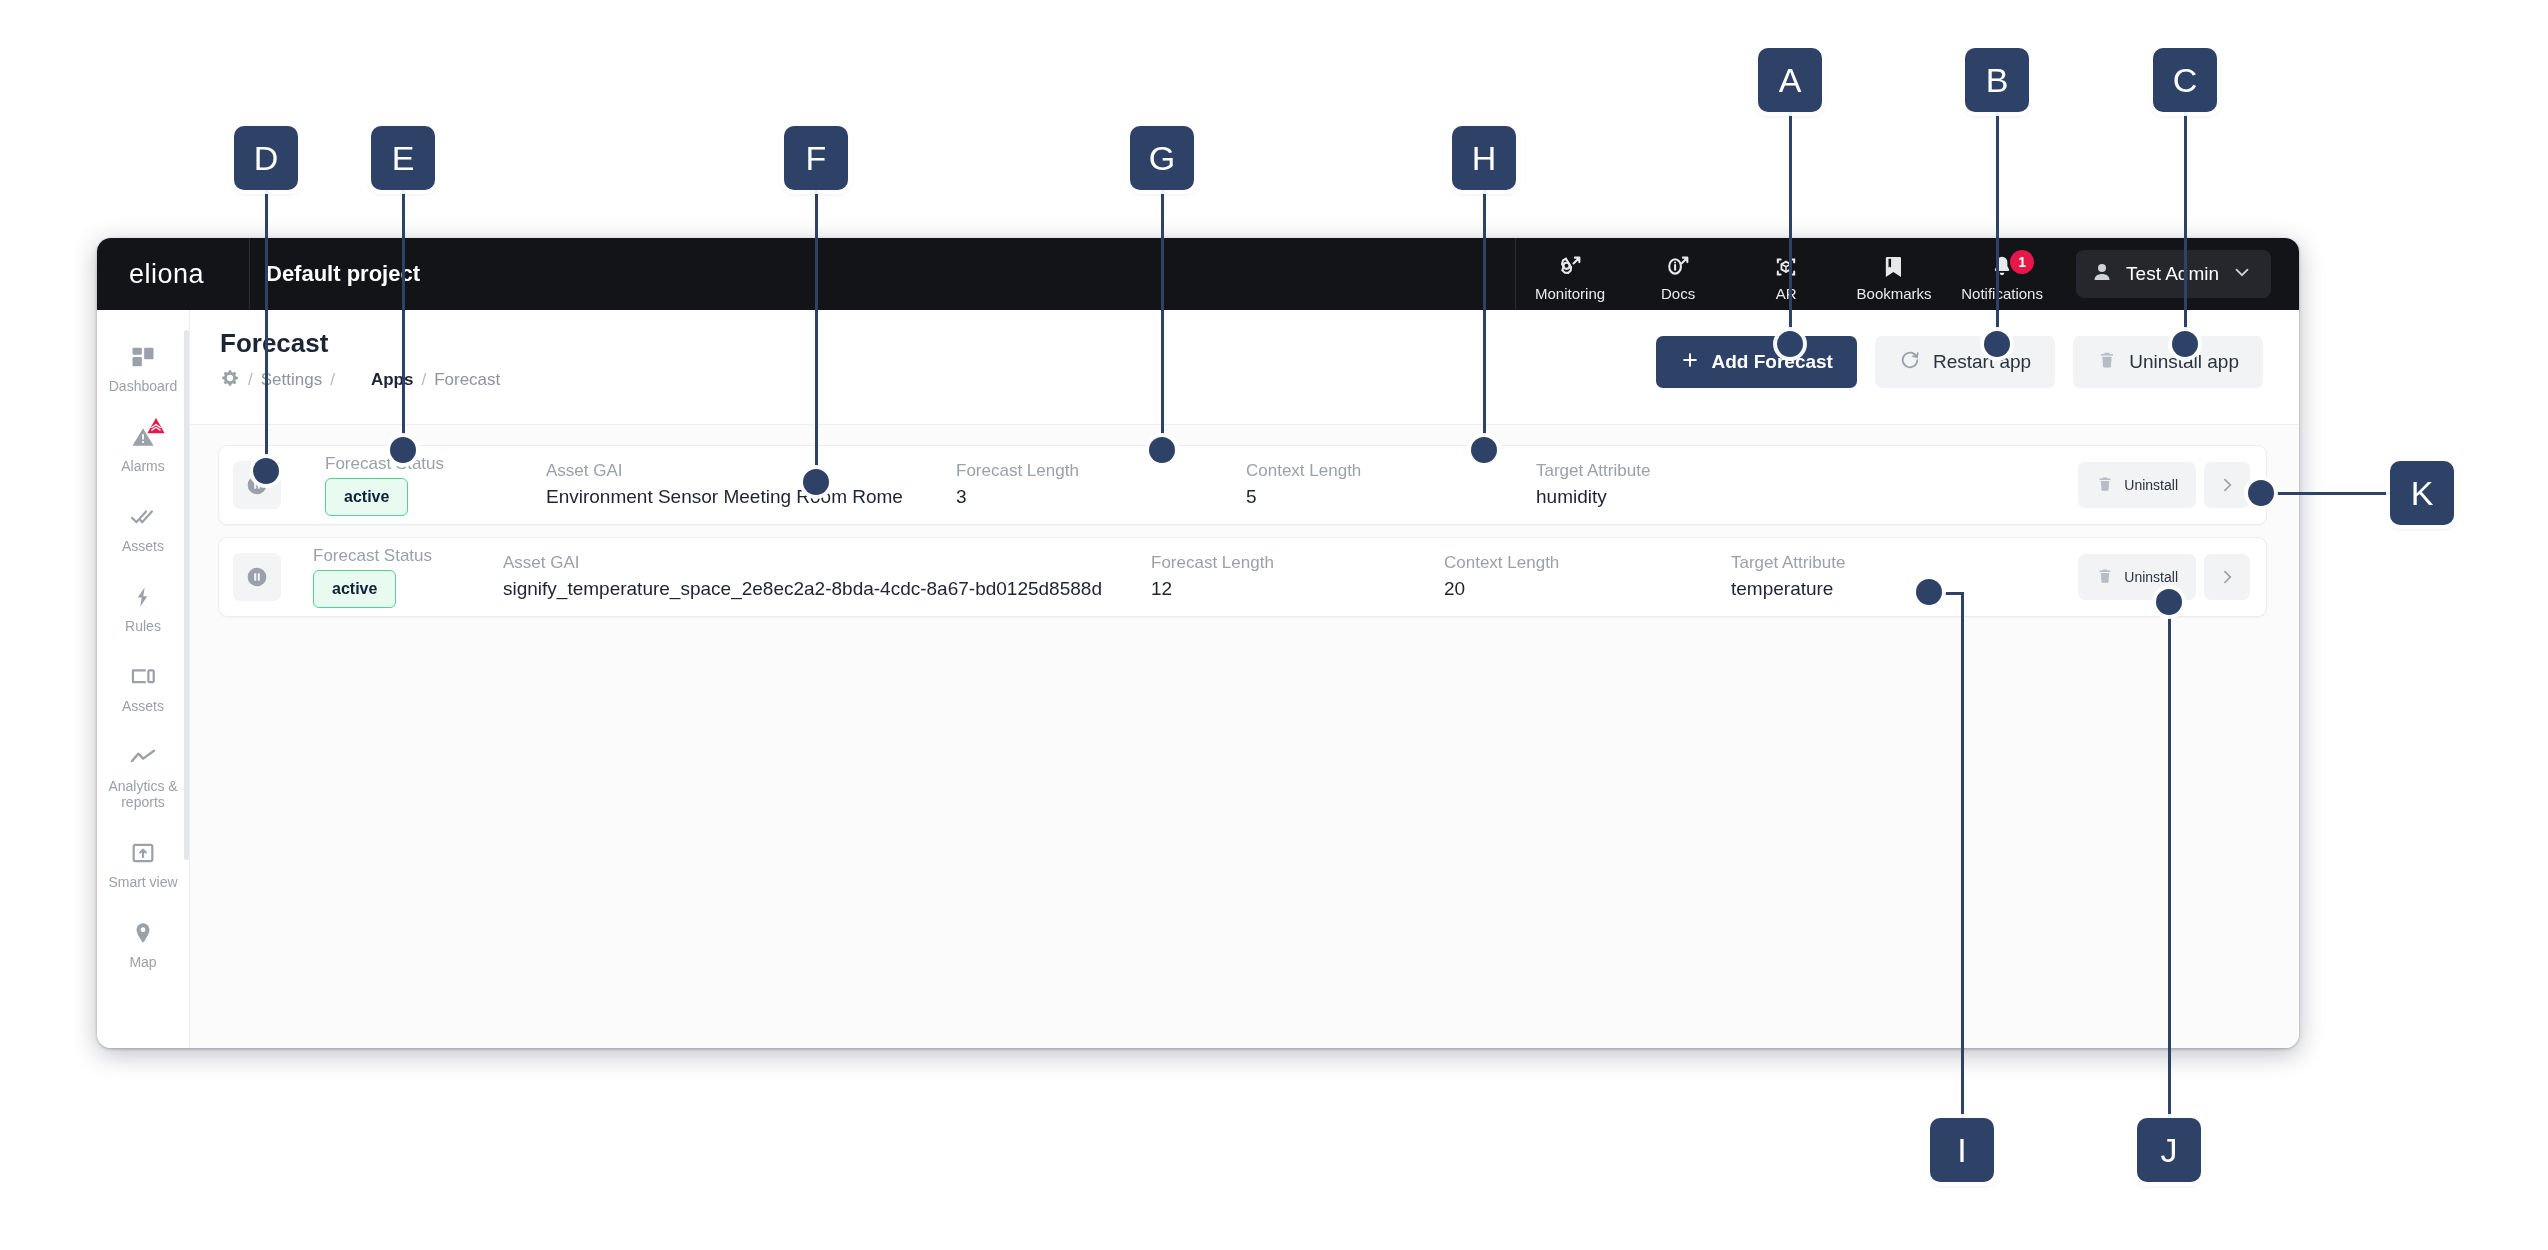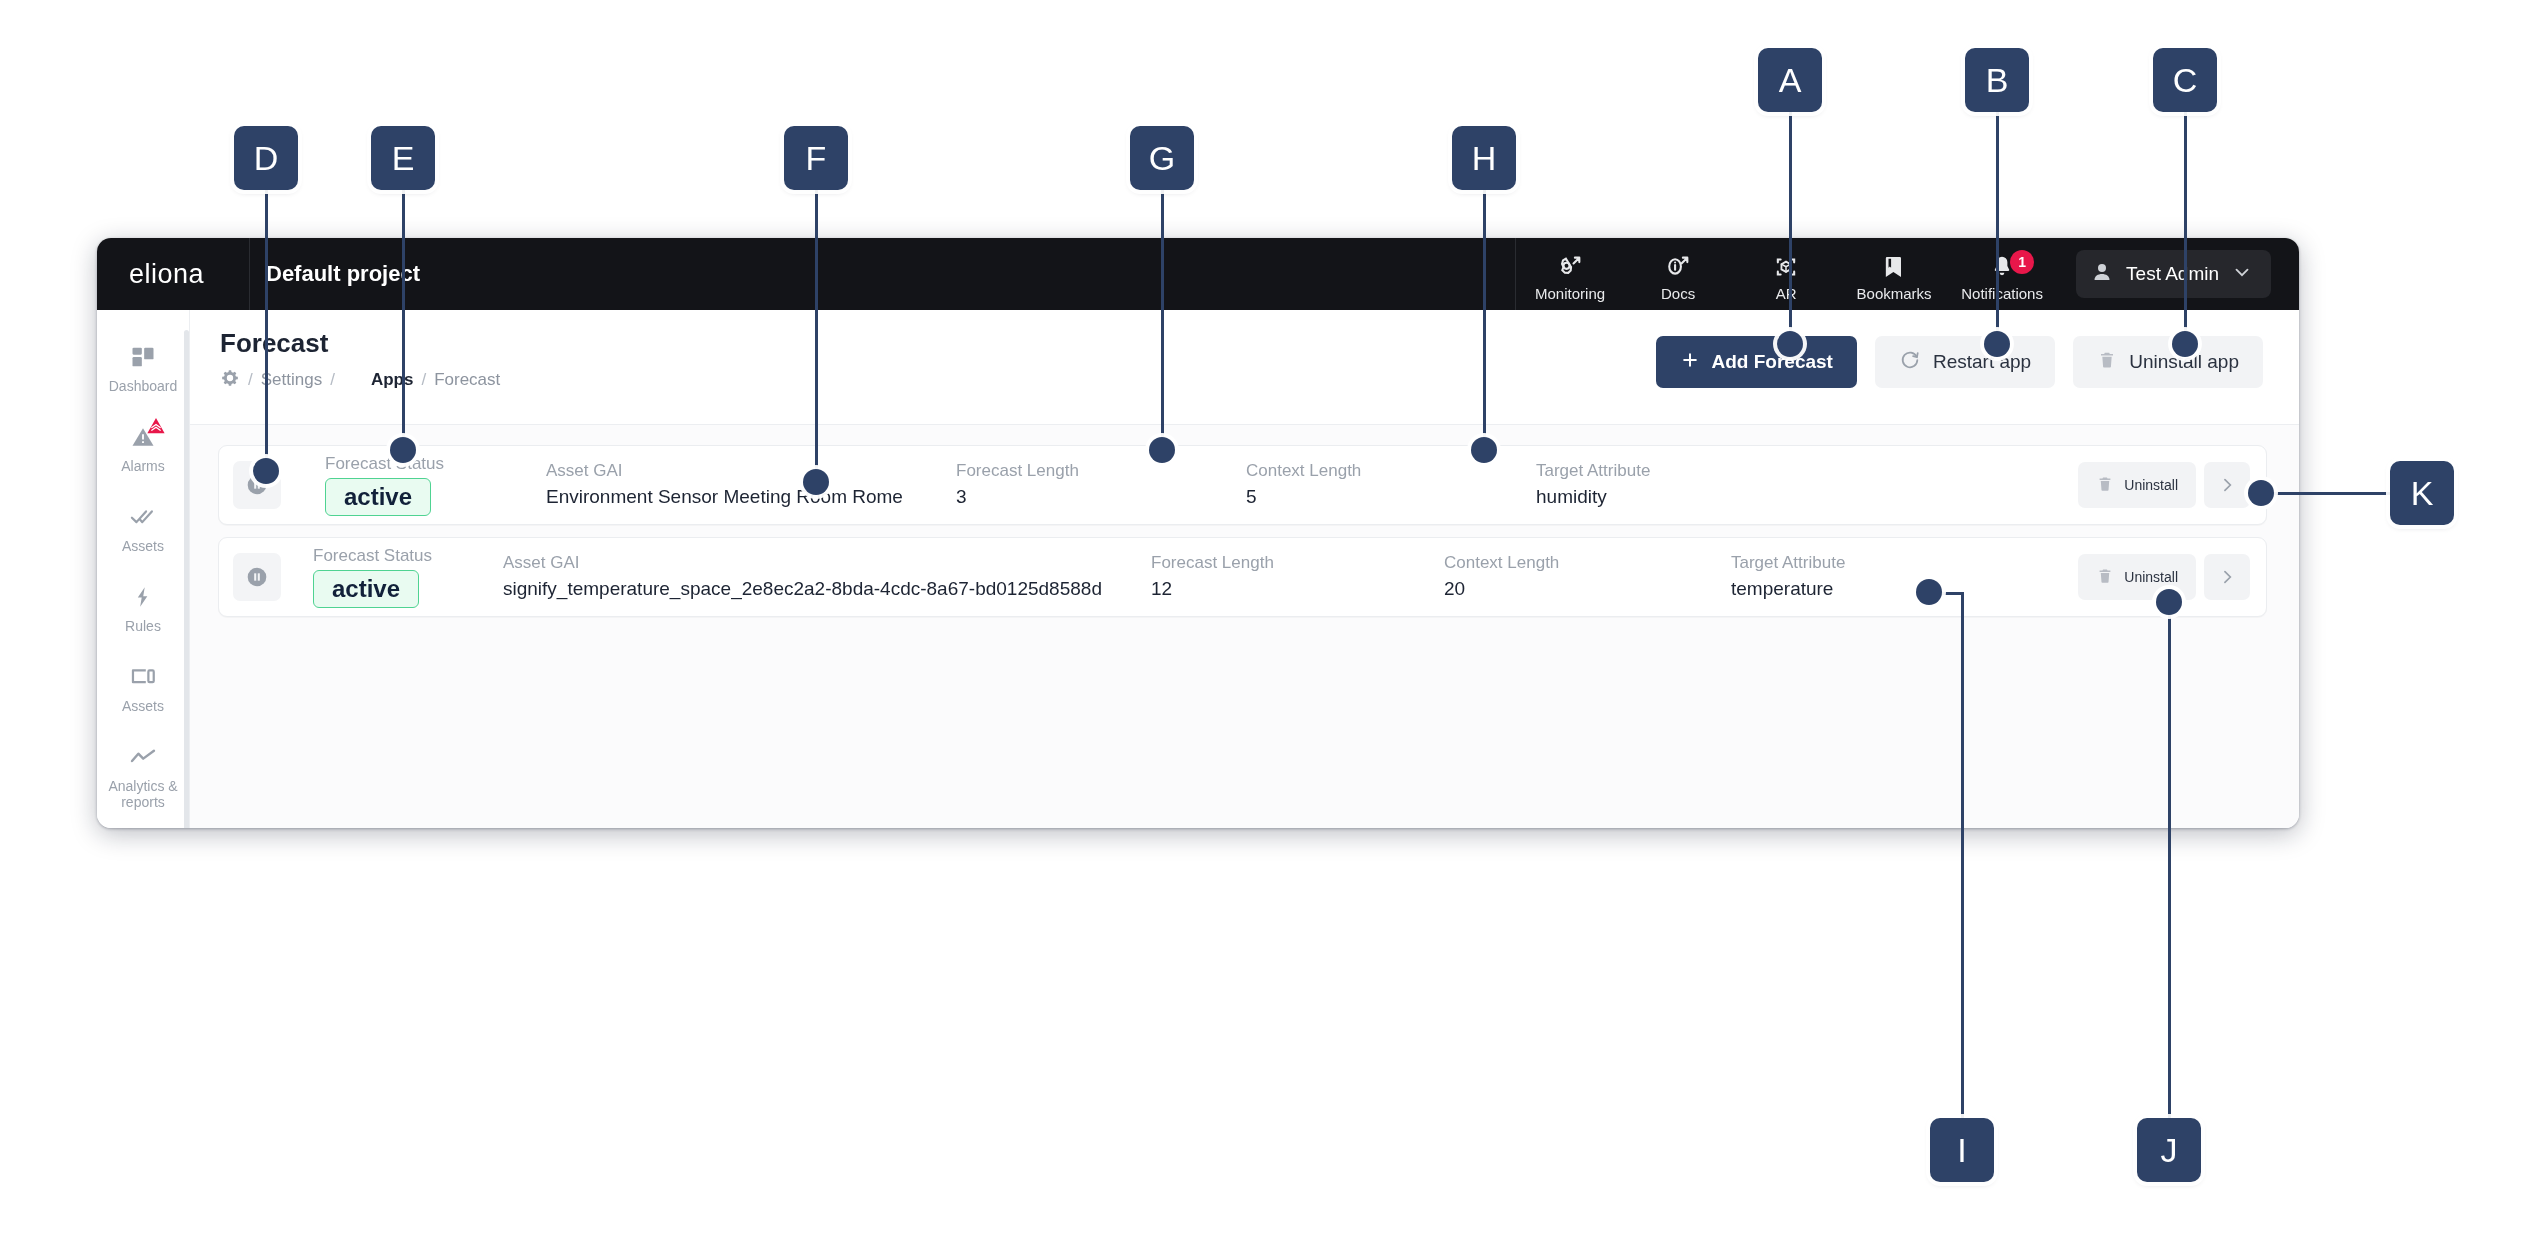--- a/index.html
+++ b/index.html
@@ -8,21 +8,21 @@
     background: #ffffff;
     font-family: "Liberation Sans", sans-serif;
     overflow: hidden;
   }
   #stage { position: relative; width: 2548px; height: 1250px; }
 
   
   .app-window {
     position: absolute;
     left: 97px; top: 238px;
-    width: 2202px; height: 590px;
+    width: 2202px; height: 810px;
     background: #ffffff;
     border-radius: 14px;
     box-shadow: 0 6px 26px rgba(15,23,42,.28), 0 1px 3px rgba(15,23,42,.3);
     overflow: hidden;
   }
 
   
   .topbar {
     position: relative;
     height: 72px;
@@ -169,21 +169,21 @@
   }
   .fields { display: flex; align-items: center; flex: 1 1 auto; height: 100%; }
   .field { display: flex; flex-direction: column; justify-content: center; gap: 4px; height: 100%; }
   .f-label { font-size: 17px; color: #9aa1ab; line-height: 20px; }
   .f-value { font-size: 19px; color: #1d2433; line-height: 24px; }
   .badge-active {
     display: inline-flex; align-items: center; justify-content: center;
     background: #e9fbf1;
     border: 1.5px solid #4fd392;
     color: #12213a;
-    font-size: 24px; font-weight: 700;
+    font-size: 16px; font-weight: 700;
     border-radius: 6px;
     height: 38px; padding: 0 18px;
     width: max-content;
   }
   .row-actions { display: flex; align-items: center; gap: 8px; flex: 0 0 auto; }
   .btn-uninstall {
     height: 46px; border-radius: 7px;
     background: #f2f3f5; color: #2b3240;
     display: inline-flex; align-items: center; gap: 10px;
     padding: 0 18px; font-size: 14px; cursor: pointer; border: none;

